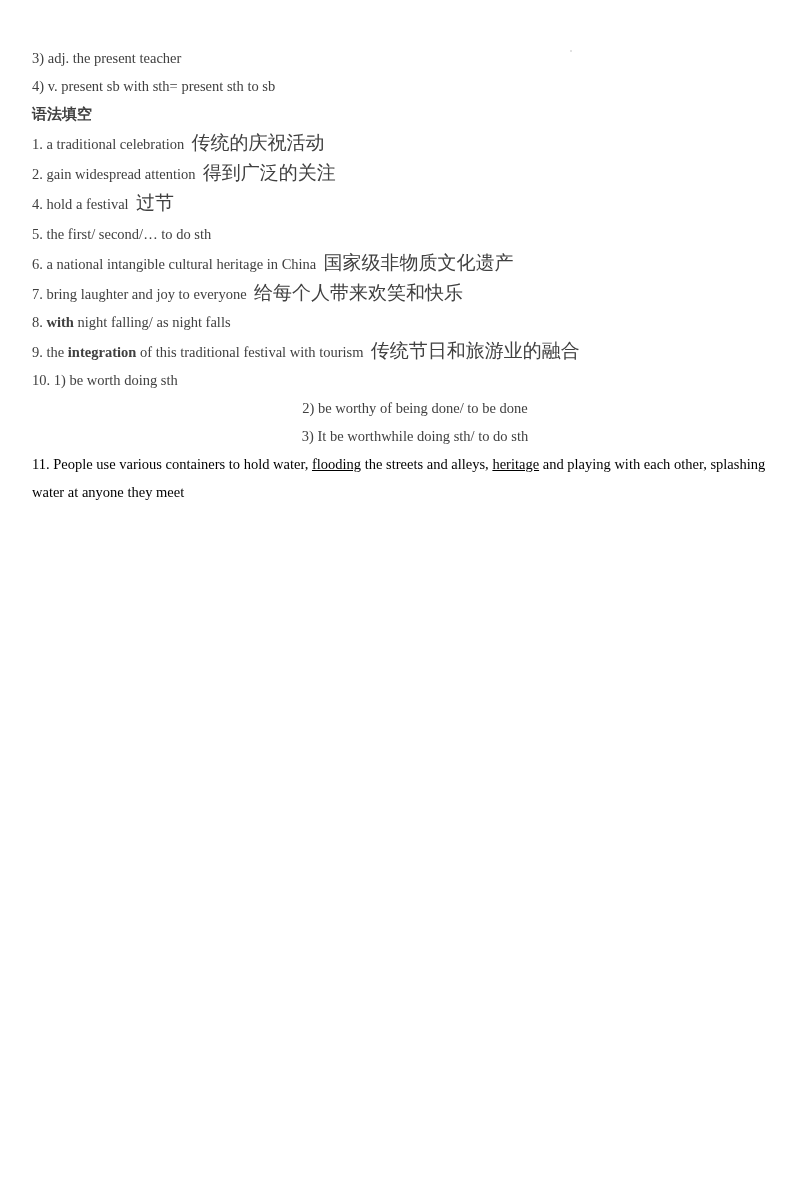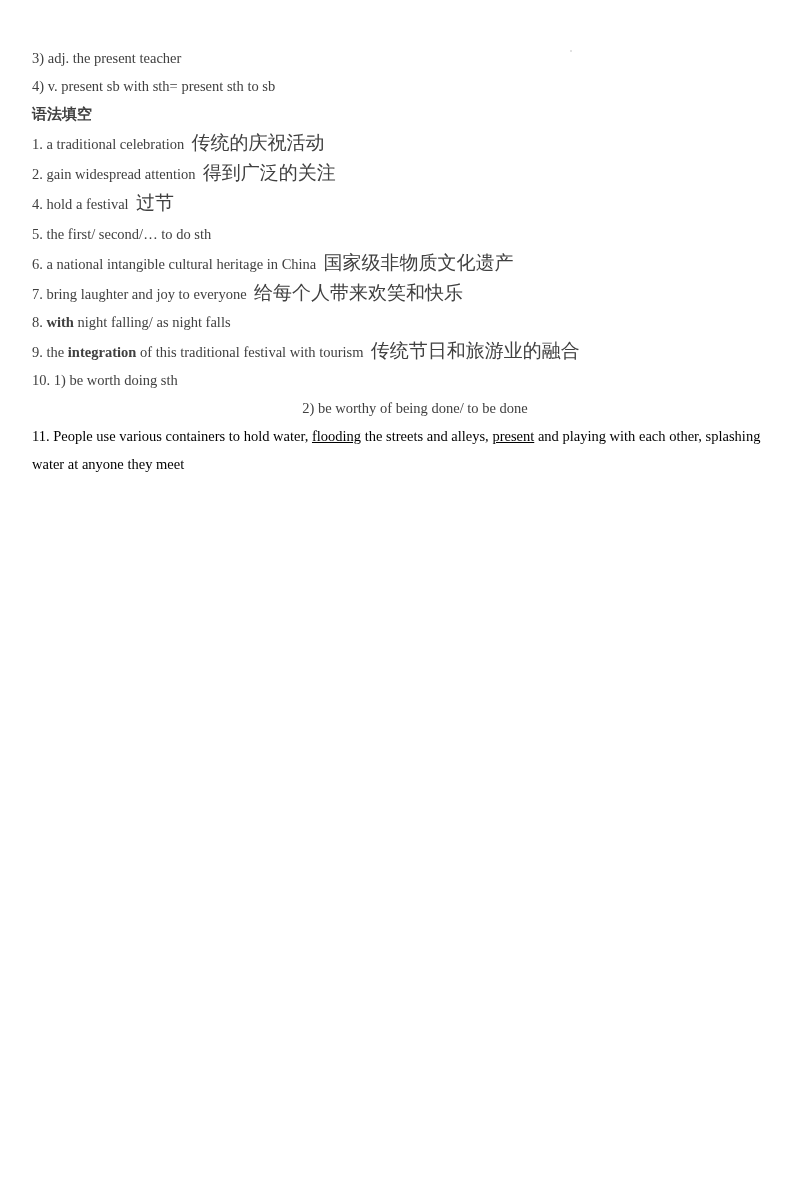--- a/index.html
+++ b/index.html
@@ -94,17 +94,18 @@
     <div class="line"><span>6. a national intangible cultural heritage in China</span><span>&nbsp;&nbsp;</span><span class="zh">国家级非物质文化遗产</span></div>
 
     <div class="line"><span>7. bring laughter and joy to everyone</span><span>&nbsp;&nbsp;</span><span class="zh">给每个人带来欢笑和快乐</span></div>
 
     <div class="line"><span>8. </span><span class="b">with</span><span> night falling/ as night falls</span></div>
 
     <div class="line"><span>9. the </span><span class="b">integration</span><span> of this traditional festival with tourism</span><span>&nbsp;&nbsp;</span><span class="zh">传统节日和旅游业的融合</span></div>
 
     <div class="line"><span>10. 1) be worth doing sth</span></div>
     <div class="line indent-1">2) be worthy of being done/ to be done</div>
+    <div class="line indent-1">3) It be worthwhile doing sth/ to do sth</div>
 
-    <div class="wrap-line"><span>11. People use various containers to hold water, </span><span class="u">flooding</span><span> the streets and alleys, </span><span class="u">present</span><span> and playing with each other, splashing water at anyone they meet</span></div>
+    <div class="wrap-line"><span>11. People use various containers to hold water, </span><span class="u">flooding</span><span> the streets and alleys, </span><span class="u">heritage</span><span> and playing with each other, splashing water at anyone they meet</span></div>
 
   </div>
 </div>
 
 </body></html>

